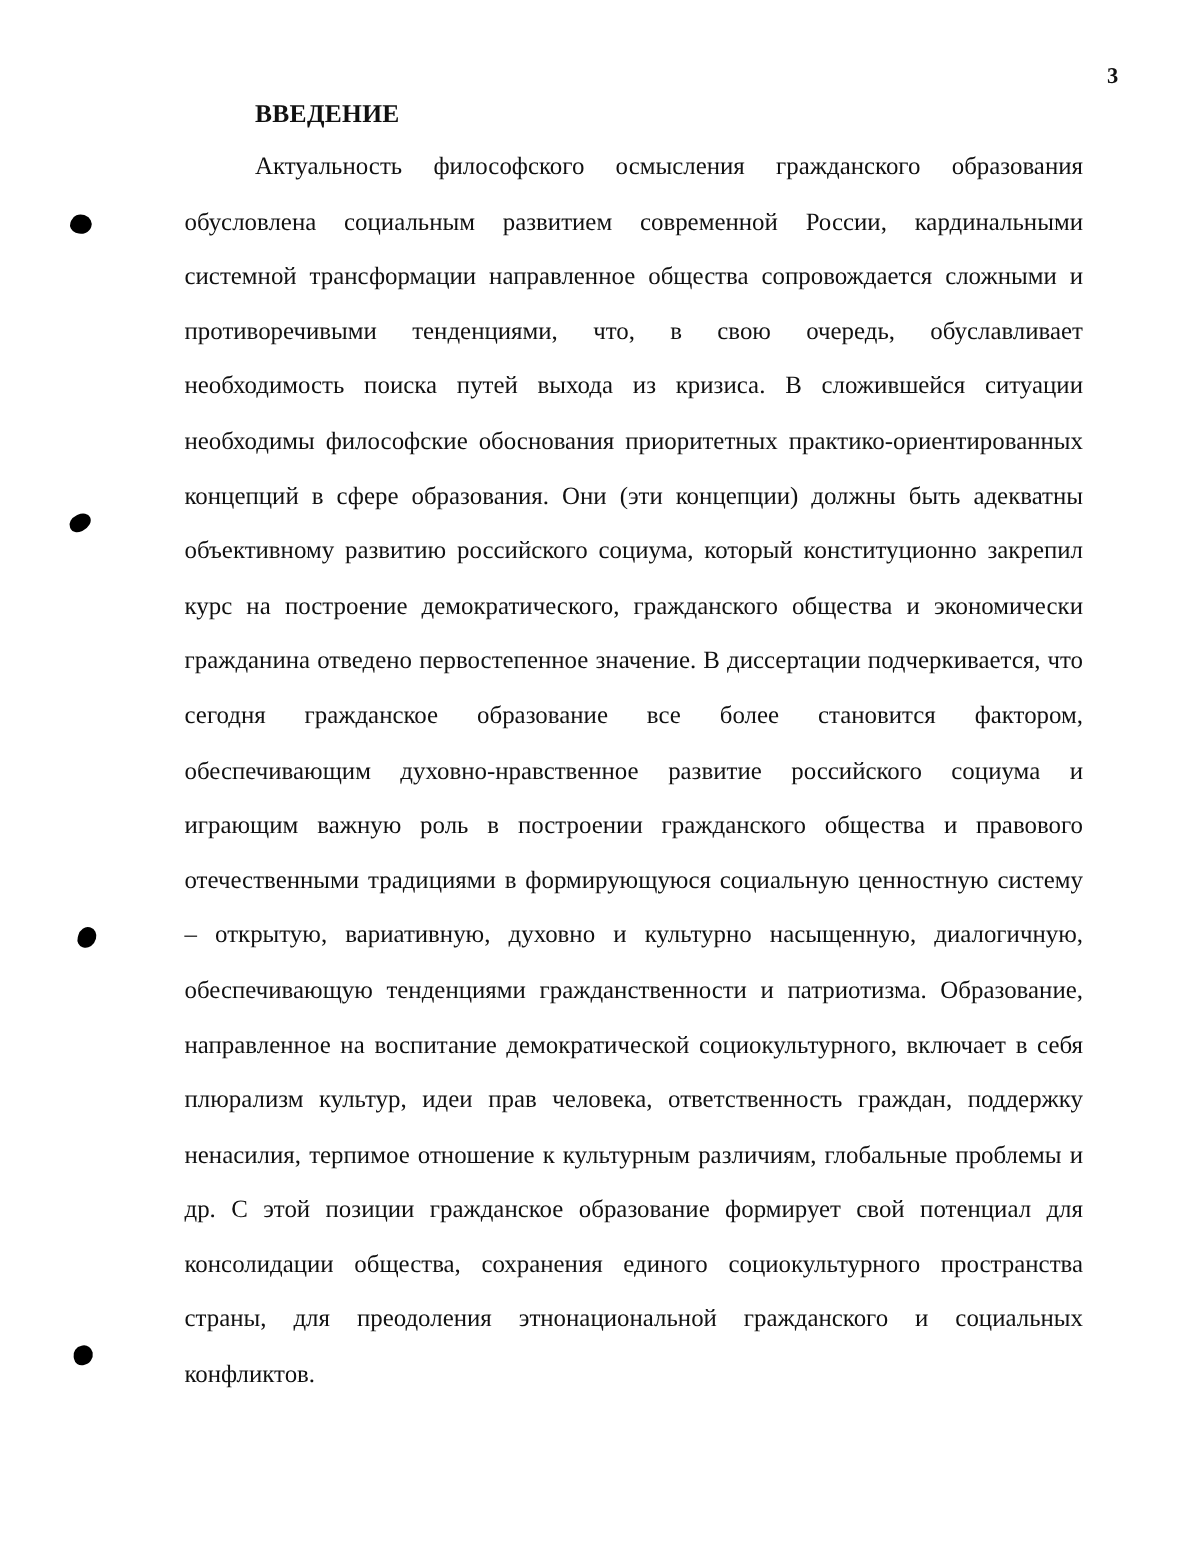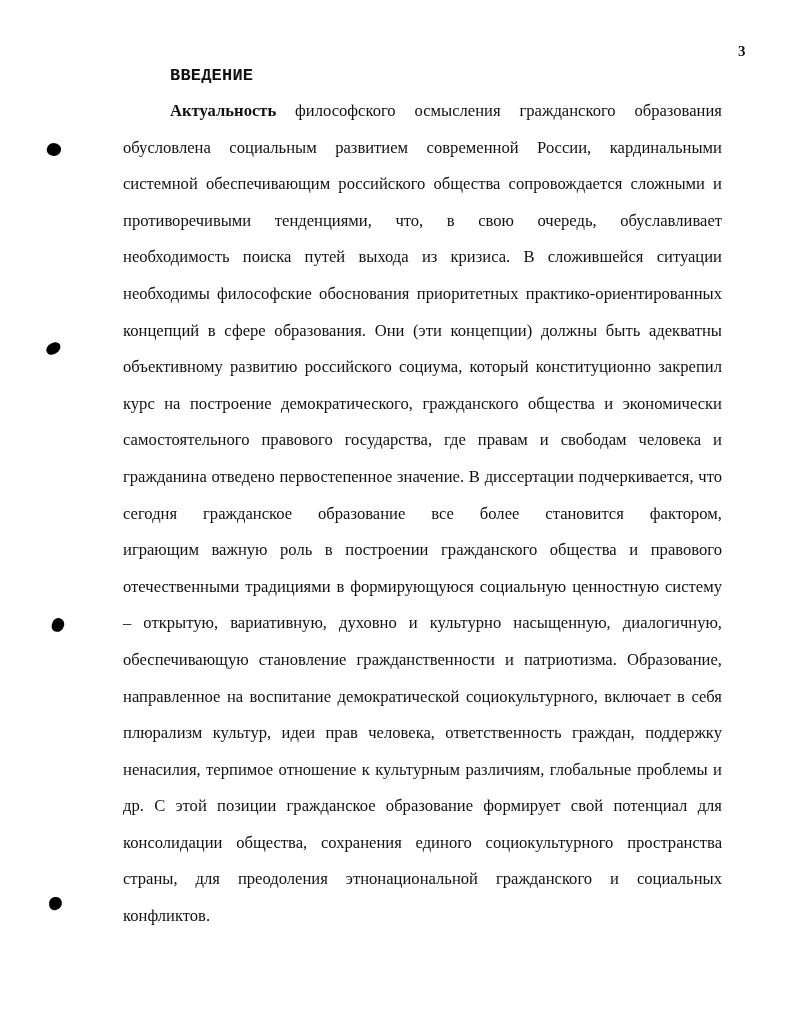--- a/index.html
+++ b/index.html
@@ -1,50 +1,50 @@
 <!DOCTYPE html>
 <html><head>
 <meta charset="utf-8">
 <style>
   html, body { margin: 0; padding: 0; background: #ffffff; }
   body { width: 799px; height: 1034px; position: relative; overflow: hidden;
          font-family: "Liberation Serif", "DejaVu Serif", serif; color: #111; }
   .page-number { position: absolute; left: 738px; top: 43px; font-size: 15px; font-weight: bold; }
-  .heading { position: absolute; left: 170px; top: 66px; font-size: 17px; font-weight: bold; letter-spacing: 0.2px; font-family: Liberation Mono, monospace; }
+  .heading { position: absolute; left: 170px; top: 66px; font-size: 17px; font-weight: bold; letter-spacing: 0.2px; }
   .body-text { position: absolute; left: 123px; top: 93px; width: 599px; }
   .line { height: 36.6px; line-height: 36.6px; font-size: 16.6px; white-space: nowrap;
           text-align: justify; text-align-last: justify; }
   .line.last { text-align-last: left; }
   .line.indent { padding-left: 47px; }
-  .bold { font-weight: bold; }
+  .bold { font-weight: normal; }
   .blot { position: absolute; background: #000; border-radius: 50% 45% 55% 40%; }
 </style>
 </head>
 <body>
 
 <div class="page-number">3</div>
 <div class="heading">ВВЕДЕНИЕ</div>
 
 <div class="body-text">
   <div class="line indent"><span class="bold">Актуальность</span><span> философского осмысления гражданского образования</span></div>
   <div class="line">обусловлена социальным развитием современной России, кардинальными</div>
-  <div class="line">системной обеспечивающим российского общества сопровождается сложными и</div>
+  <div class="line">системной трансформации направленное общества сопровождается сложными и</div>
   <div class="line">противоречивыми тенденциями, что, в свою очередь, обуславливает</div>
   <div class="line">необходимость поиска путей выхода из кризиса. В сложившейся ситуации</div>
   <div class="line">необходимы философские обоснования приоритетных практико-ориентированных</div>
   <div class="line">концепций в сфере образования. Они (эти концепции) должны быть адекватны</div>
   <div class="line">объективному развитию российского социума, который конституционно закрепил</div>
   <div class="line">курс на построение демократического, гражданского общества и экономически</div>
-  <div class="line">самостоятельного правового государства, где правам и свободам человека и</div>
   <div class="line">гражданина отведено первостепенное значение. В диссертации подчеркивается, что</div>
   <div class="line">сегодня гражданское образование все более становится фактором,</div>
+  <div class="line">обеспечивающим духовно-нравственное развитие российского социума и</div>
   <div class="line">играющим важную роль в построении гражданского общества и правового</div>
   <div class="line">отечественными традициями в формирующуюся социальную ценностную систему</div>
   <div class="line">– открытую, вариативную, духовно и культурно насыщенную, диалогичную,</div>
-  <div class="line">обеспечивающую становление гражданственности и патриотизма. Образование,</div>
+  <div class="line">обеспечивающую тенденциями гражданственности и патриотизма. Образование,</div>
   <div class="line">направленное на воспитание демократической социокультурного, включает в себя</div>
   <div class="line">плюрализм культур, идеи прав человека, ответственность граждан, поддержку</div>
   <div class="line">ненасилия, терпимое отношение к культурным различиям, глобальные проблемы и</div>
   <div class="line">др. С этой позиции гражданское образование формирует свой потенциал для</div>
   <div class="line">консолидации общества, сохранения единого социокультурного пространства</div>
   <div class="line">страны, для преодоления этнонациональной гражданского и социальных</div>
   <div class="line last">конфликтов.</div>
 
 </div>
 

